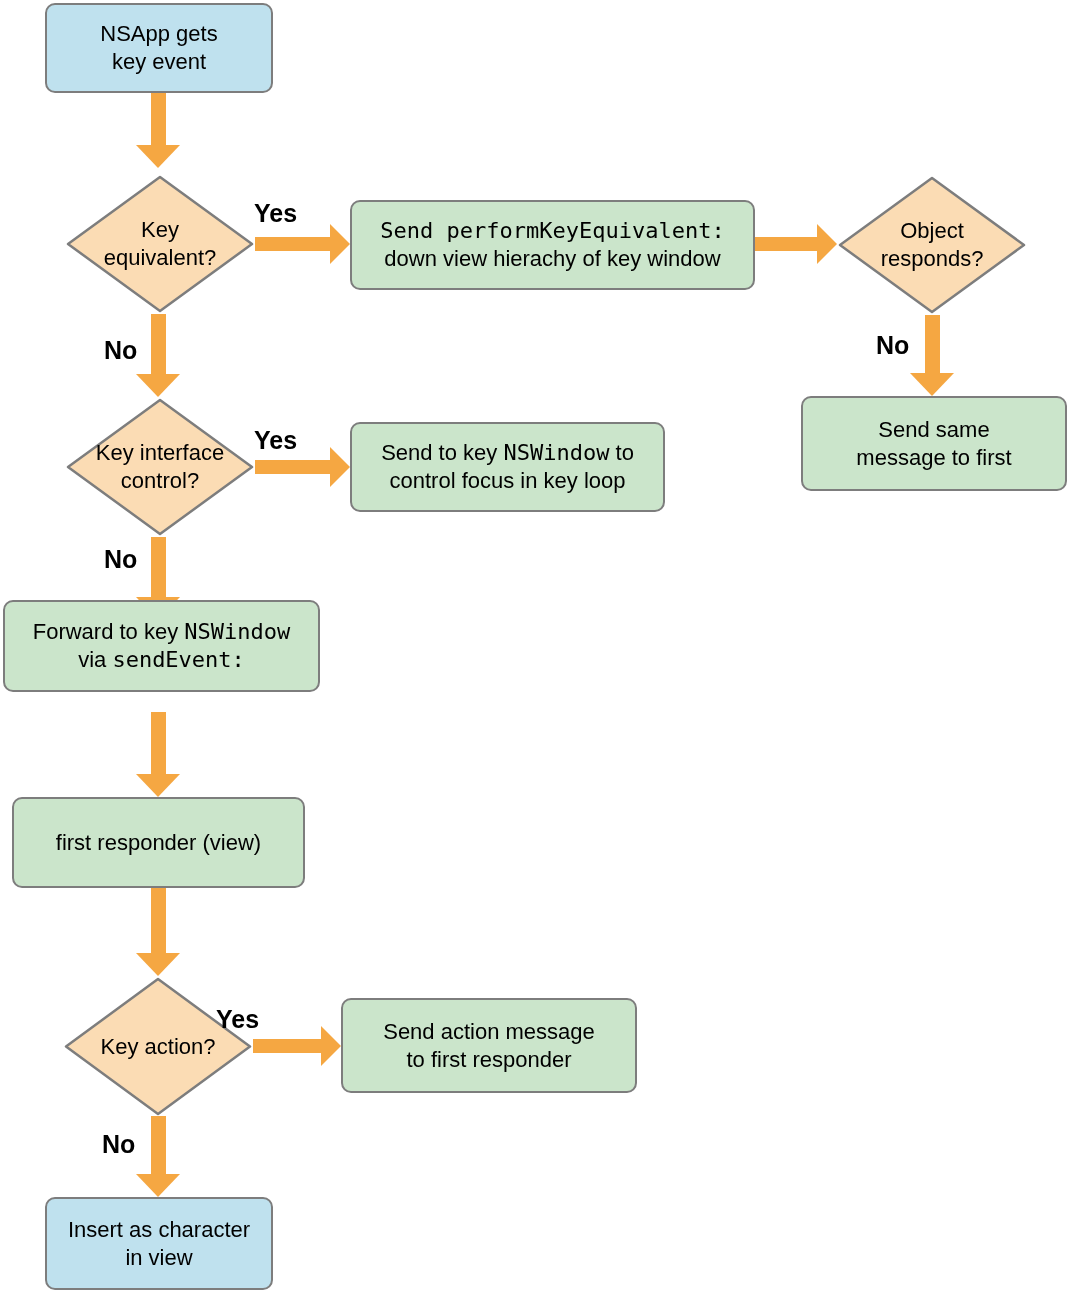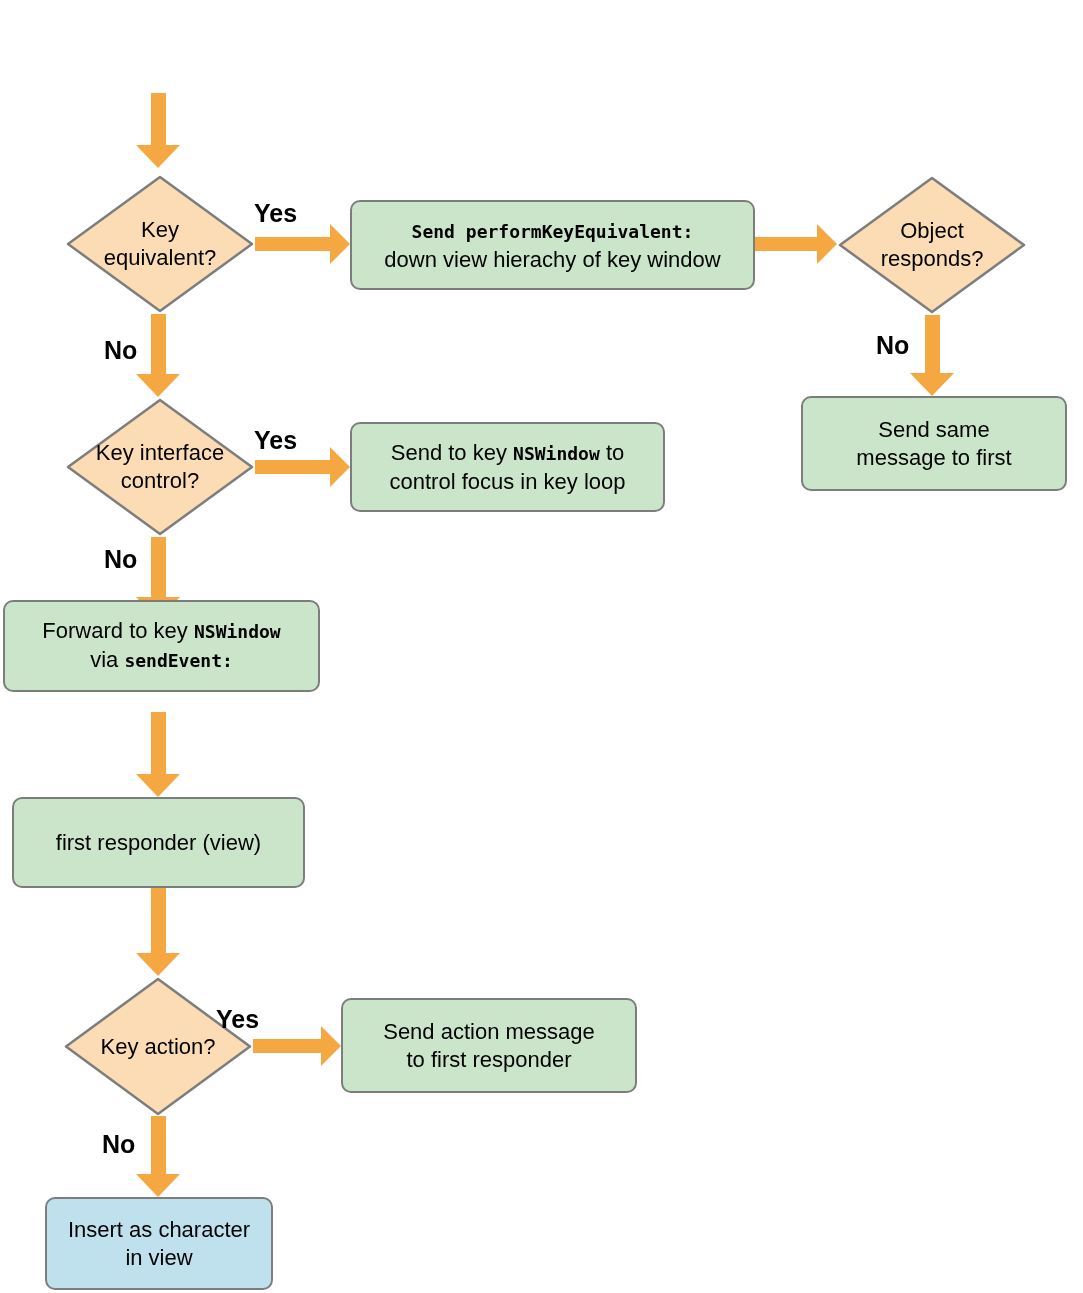--- a/index.html
+++ b/index.html
@@ -54,22 +54,21 @@
     stroke-width: 2.5;
     stroke-linejoin: round;
   }
   .node-text {
     position: relative;
     z-index: 2;
   }
   .nline { white-space: pre; }
   .mono {
     font-family: "DejaVu Sans Mono", monospace;
-    font-size: 18px;
-    font-weight: bold;
+    font-size: 22px;
   }
   
   .arrow-v { position: absolute; width: 44px; }
   .arrow-v .shaft { width: 15px; margin: 0 auto; background: var(--arrow); }
   .arrow-v .head {
     width: 0; height: 0; margin: 0 auto;
     border-left: 22px solid transparent;
     border-right: 22px solid transparent;
     border-top: 23px solid var(--arrow);
   }
@@ -90,20 +89,26 @@
     font-size: 25px;
     font-weight: bold;
     white-space: nowrap;
   }
 </style>
 </head>
 <body>
 
 <div class="canvas">
 
+  <div class="node rect fill-event" style="left:45px;top:3px;width:228px;height:90px">
+    <div class="node-text">
+      <div class="nline"><span>NSApp gets</span></div>
+      <div class="nline"><span>key event</span></div>
+    </div>
+  </div>
 
   <div class="arrow-v" style="left:136px;top:93px">
     <div class="shaft" style="height:52px"></div>
     <div class="head"></div>
   </div>
 
   <div class="node diamond" style="left:65px;top:174px;width:190px;height:140px">
     <svg class="diamond-bg" viewBox="0 0 190 140" preserveAspectRatio="none">
       <path d="M95,3 L187,70 L95,137 L3,70 Z"></path>
     </svg>

